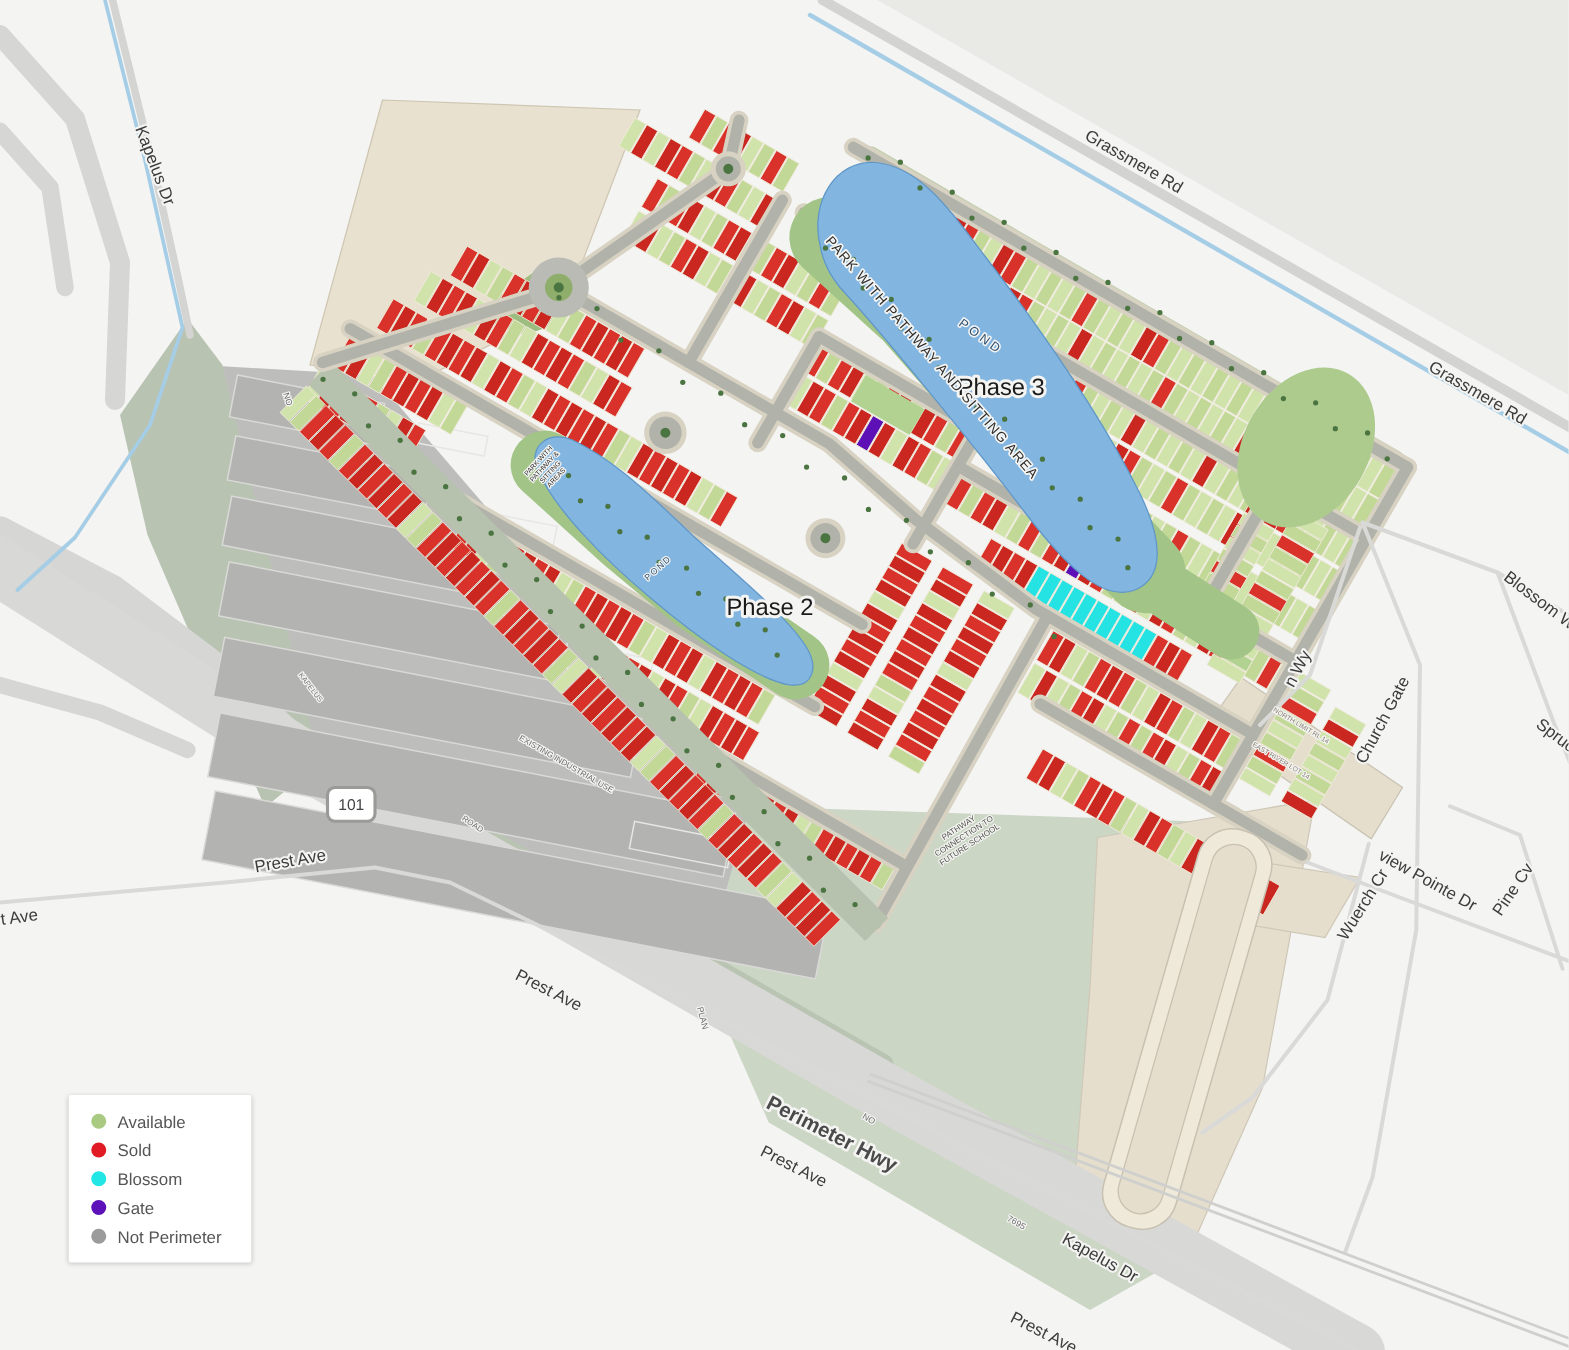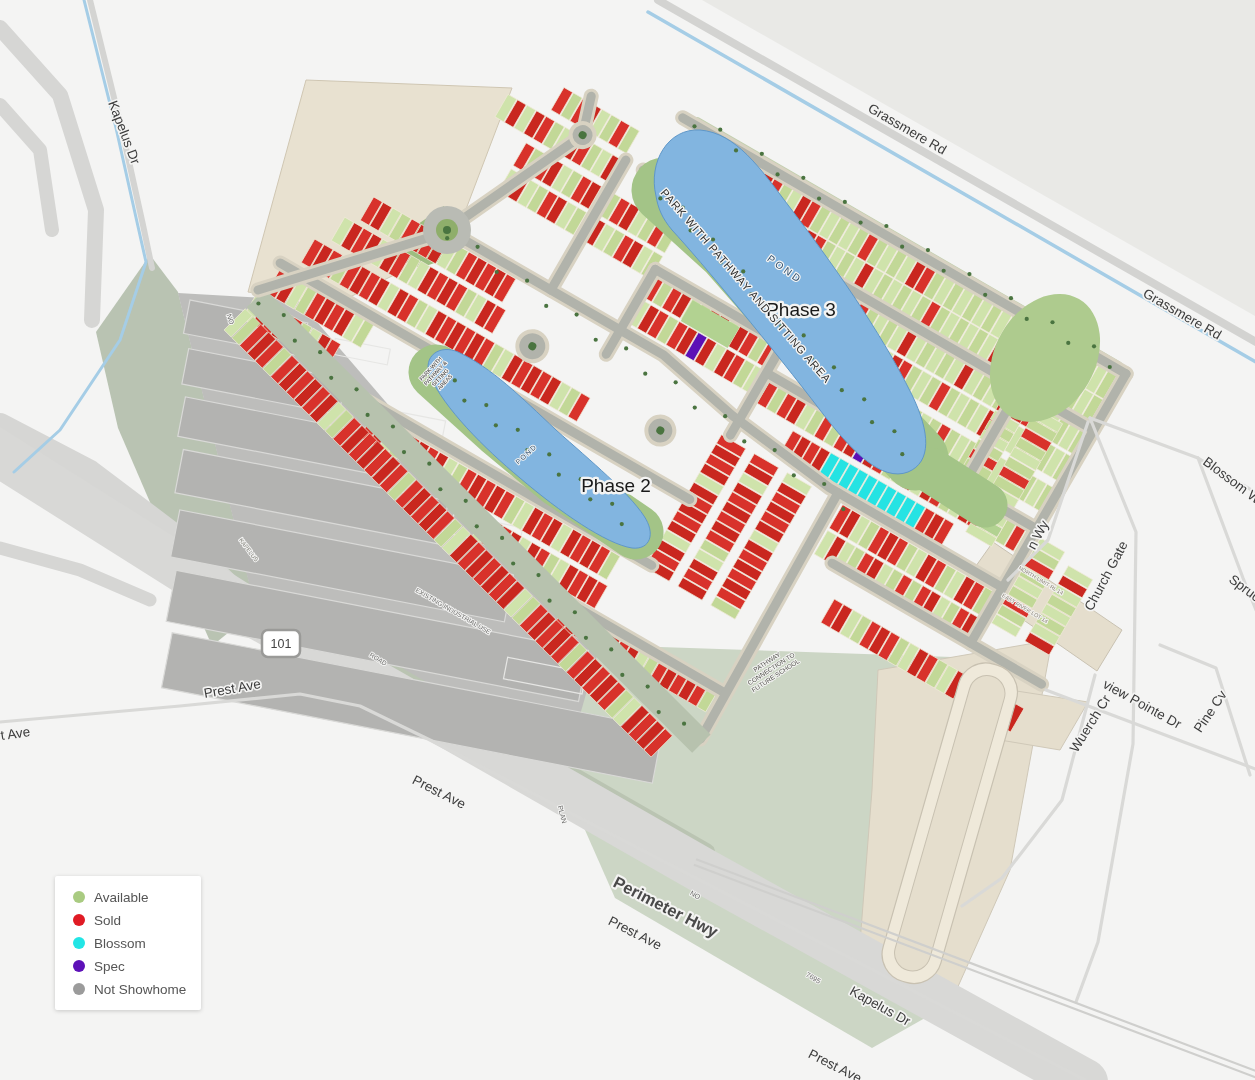--- a/index.html
+++ b/index.html
@@ -892,20 +892,20 @@
       <div class="legend-row">
         <span class="legend-dot" style="background: rgb(224, 27, 36);"></span>
         <span class="legend-label">Sold</span>
       </div>
       <div class="legend-row">
         <span class="legend-dot" style="background: rgb(34, 229, 229);"></span>
         <span class="legend-label">Blossom</span>
       </div>
       <div class="legend-row">
         <span class="legend-dot" style="background: rgb(93, 17, 184);"></span>
-        <span class="legend-label">Spec</span>
+        <span class="legend-label">Gate</span>
       </div>
       <div class="legend-row">
         <span class="legend-dot" style="background: rgb(155, 155, 155);"></span>
-        <span class="legend-label">Not Showhome</span>
+        <span class="legend-label">Not Perimeter</span>
       </div>
     </div>
 </div>
 
 </body></html>

